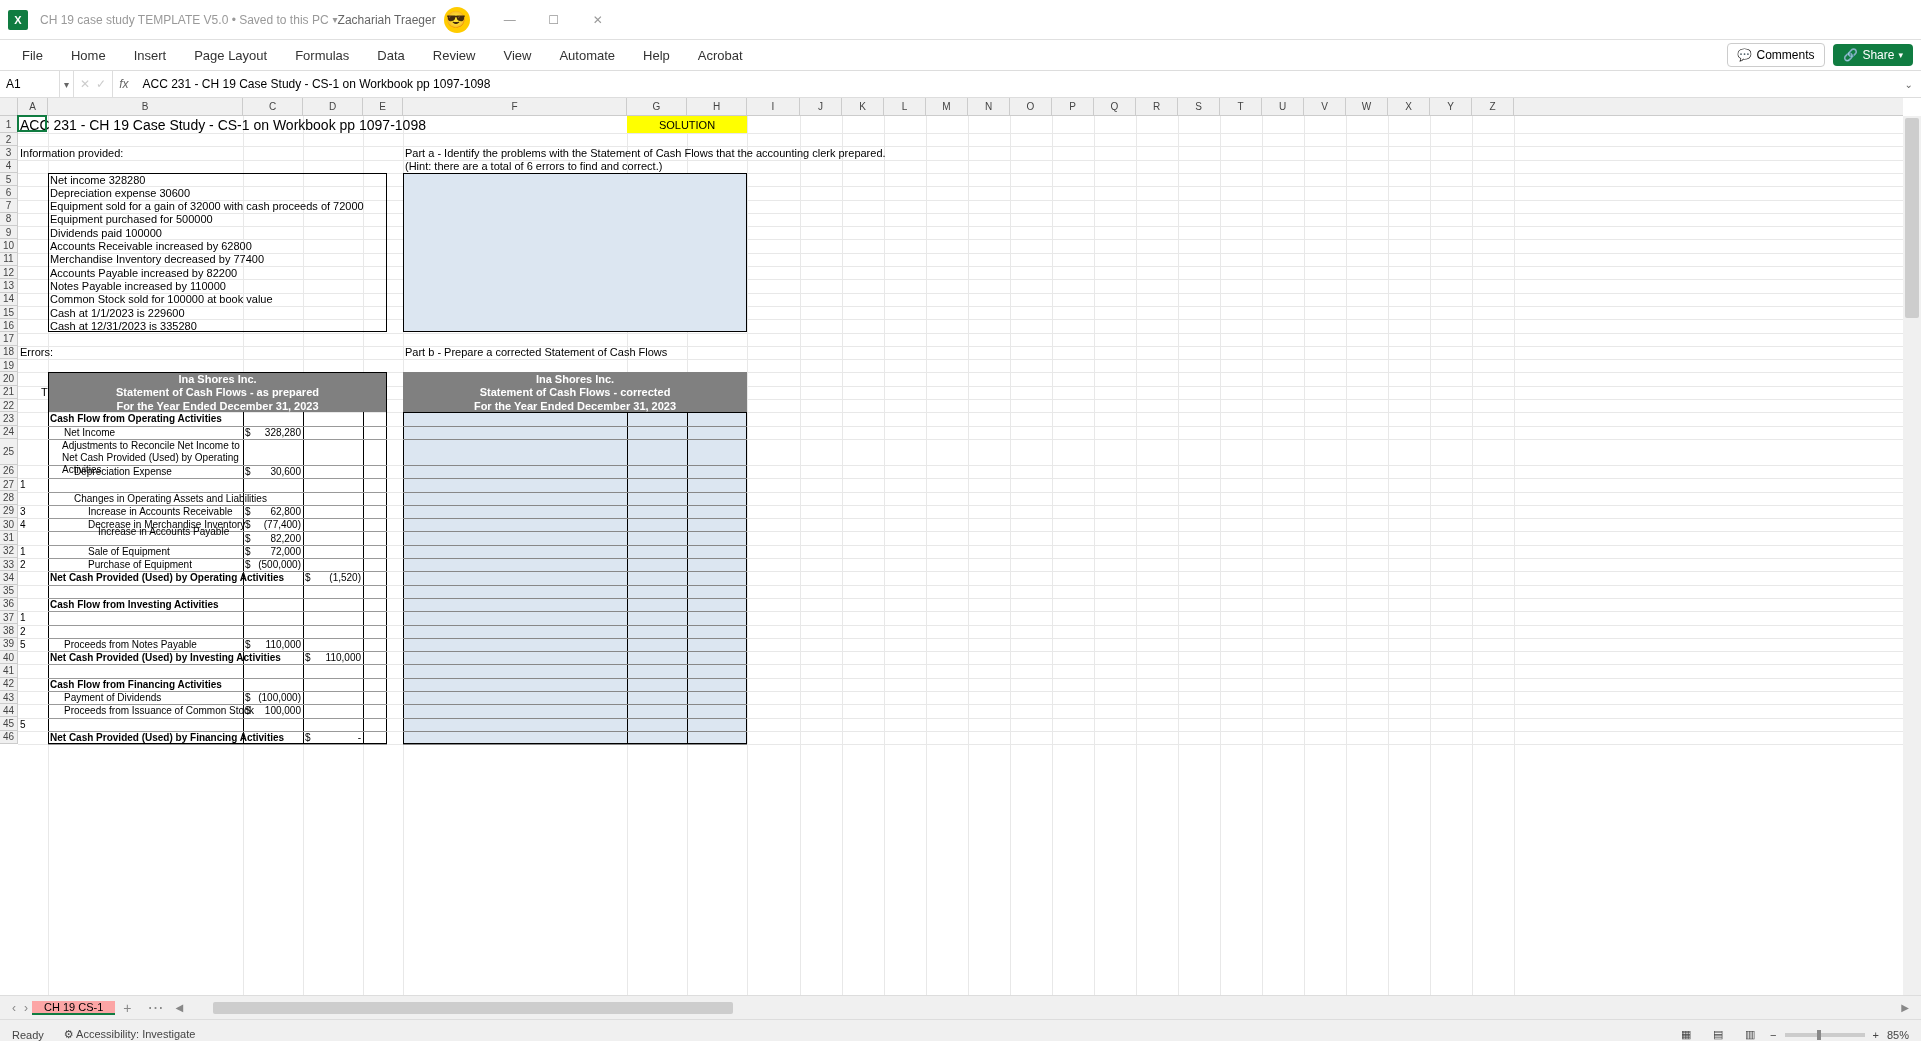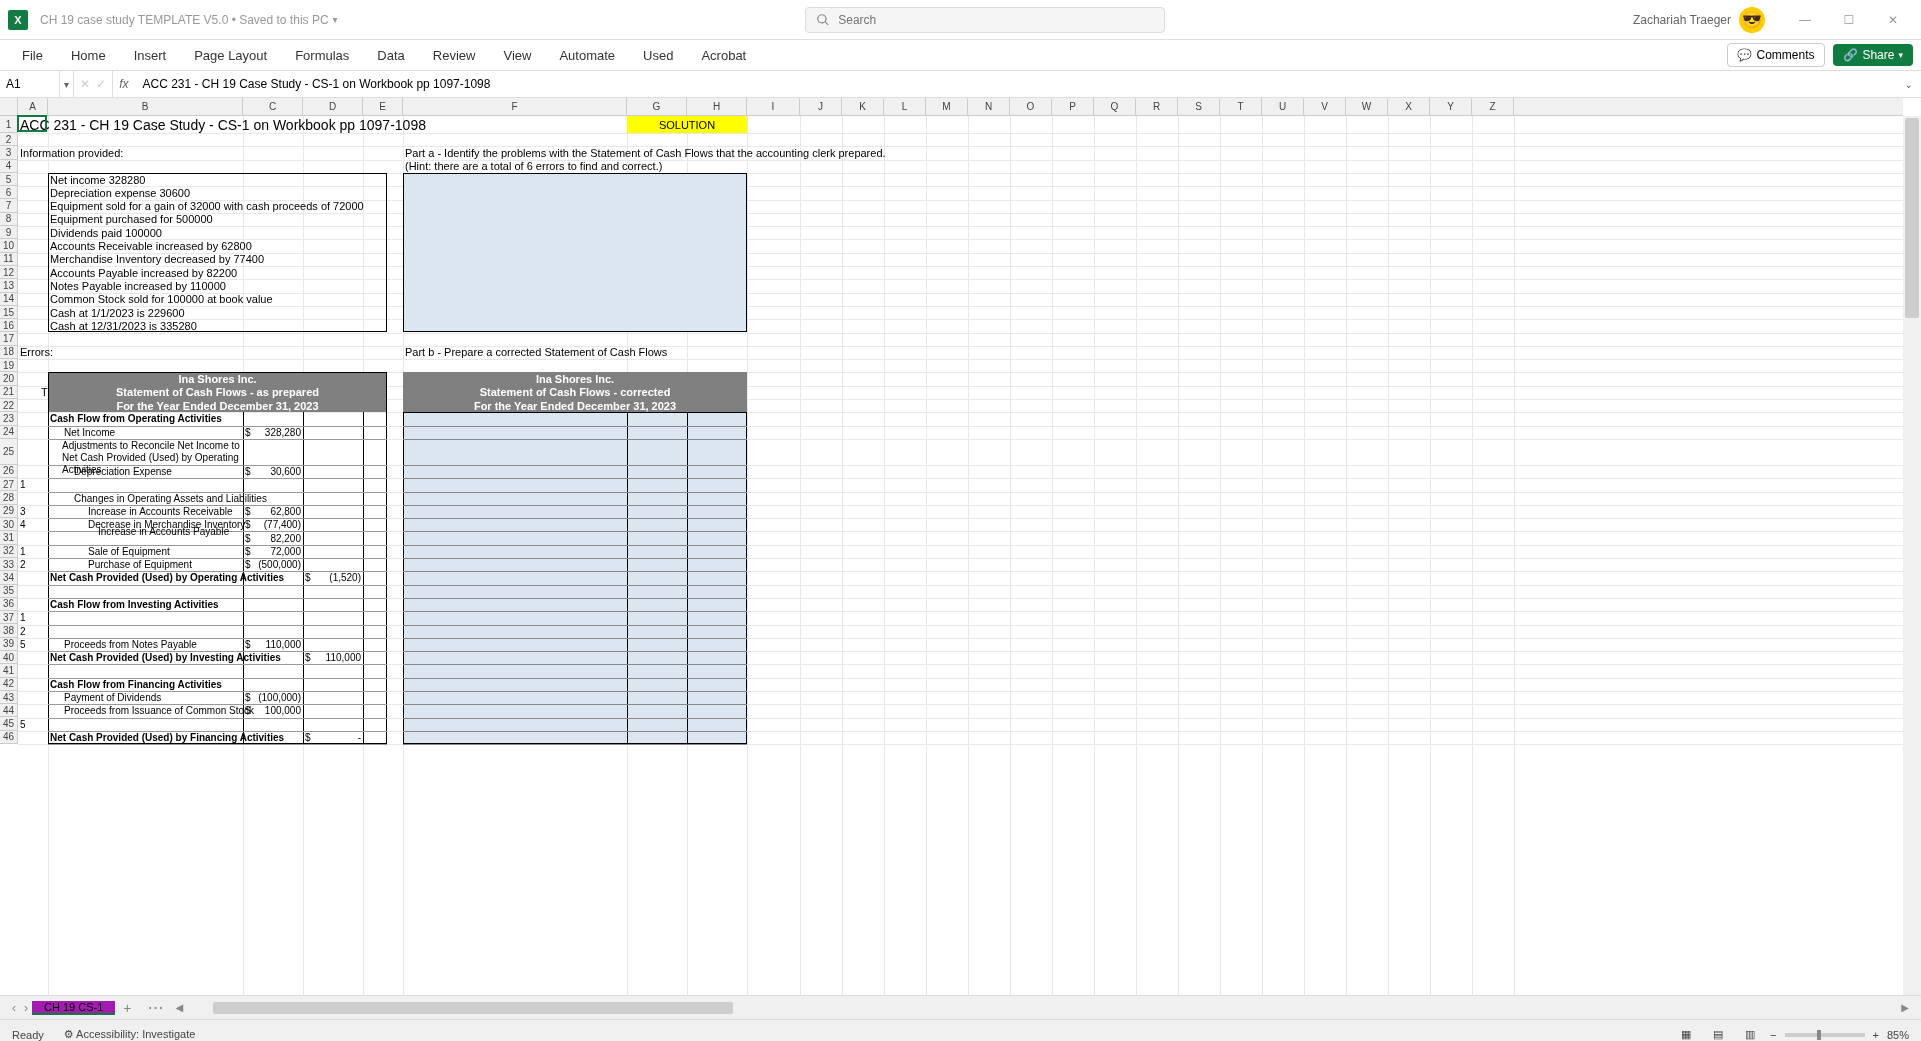--- a/index.html
+++ b/index.html
@@ -47,46 +47,40 @@
 .info-box { position: absolute; border: 1px solid #000; }
 .highlight-cell { position: absolute; background: yellow; display: flex; align-items: center; justify-content: center; font-size: 11px; }
 .answer-box { position: absolute; background: #dce6f1; border: 1.5px solid #000; }
 .report-header { background: #808080; color: #fff; text-align: left; font-size: 11px; font-weight: bold; height: 13.3px; display: flex; align-items: center; justify-content: center; }
 
 .vscroll { position: absolute; top: 18px; right: 0; width: 18px; bottom: 0; background: #f0f0f0; }
 .vscroll-thumb { position: absolute; left: 2px; right: 2px; background: #cdcdcd; border-radius: 2px; }
 
 .sheet-tabs { height: 24px; background: #f0f0f0; display: flex; align-items: center; padding: 0 8px; border-top: 1px solid #ddd; }
 .tab-nav-btn { padding: 0 4px; color: #888; font-size: 12px; }
-.sheet-tab { padding: 0 12px; font-size: 11px; background: #a21caf; border-bottom: 2px solid #107c41; }
+.sheet-tab { padding: 0 12px; font-size: 11px; background: #fca5a5; border-bottom: 2px solid #107c41; }
 .add-sheet { padding: 0 8px; color: #888; font-size: 14px; }
 .tab-menu { margin-left: auto; padding: 0 8px; color: #888; }
 .hscroll-track { flex: 1; margin: 0 16px; height: 14px; background: #f0f0f0; position: relative; display: flex; align-items: center; }
 .hscroll-arrow { font-size: 10px; color: #888; padding: 0 4px; }
 .hscroll-thumb { position: absolute; left: 10px; height: 12px; background: #cdcdcd; border-radius: 2px; }
 
 .status-bar { height: 30px; background: #f0f0f0; display: flex; align-items: center; padding: 0 12px; font-size: 11px; color: #444; border-top: 1px solid #ddd; }
 .status-right { margin-left: auto; display: flex; align-items: center; gap: 8px; }
 .view-btn { width: 24px; height: 18px; display: flex; align-items: center; justify-content: center; }
 .zoom-slider { width: 80px; height: 4px; background: #ccc; position: relative; }
 .zoom-slider::after { content: ''; position: absolute; left: 40%; top: -3px; width: 4px; height: 10px; background: #888; }
 </style>
 </head>
 <body>
 
 <div class="titlebar">
   <div class="excel-icon">X</div>
   <div class="file-title">CH 19 case study TEMPLATE V5.0 • Saved to this PC</div>
   <span style="color:#999;margin-left:4px;font-size:10px">▾</span>
-  <div class="search-box">
-    <svg viewBox="0 0 24 24">
-        <path d="M10 2a8 8 0 105.3 14l5 5 1.4-1.4-5-5A8 8 0 0010 2zm0 2a6 6 0 110 12 6 6 0 010-12z"></path>
-      </svg>
-    <input placeholder="Search" style="">
-  </div>
   <div class="user-area">
     <span class="user-name">Zachariah Traeger</span>
     <div class="user-avatar">😎</div>
   </div>
   <div class="win-controls">
     <div class="win-btn">—</div>
     <div class="win-btn">☐</div>
     <div class="win-btn">✕</div>
   </div>
 </div>
@@ -94,21 +88,21 @@
 <div class="ribbon-tabs">
   <div class="tab-item">File</div>
   <div class="tab-item">Home</div>
   <div class="tab-item">Insert</div>
   <div class="tab-item">Page Layout</div>
   <div class="tab-item">Formulas</div>
   <div class="tab-item">Data</div>
   <div class="tab-item">Review</div>
   <div class="tab-item">View</div>
   <div class="tab-item">Automate</div>
-  <div class="tab-item">Used</div>
+  <div class="tab-item">Help</div>
   <div class="tab-item">Acrobat</div>
   <div class="ribbon-right">
     <div class="comments-btn">💬 <span>Comments</span></div>
     <div class="share-btn">🔗 <span>Share</span> <span style="font-size:9px">▾</span></div>
   </div>
 </div>
 
 <div class="formula-bar">
   <div class="name-box">A1</div>
   <div class="name-box-dropdown">▾</div>

